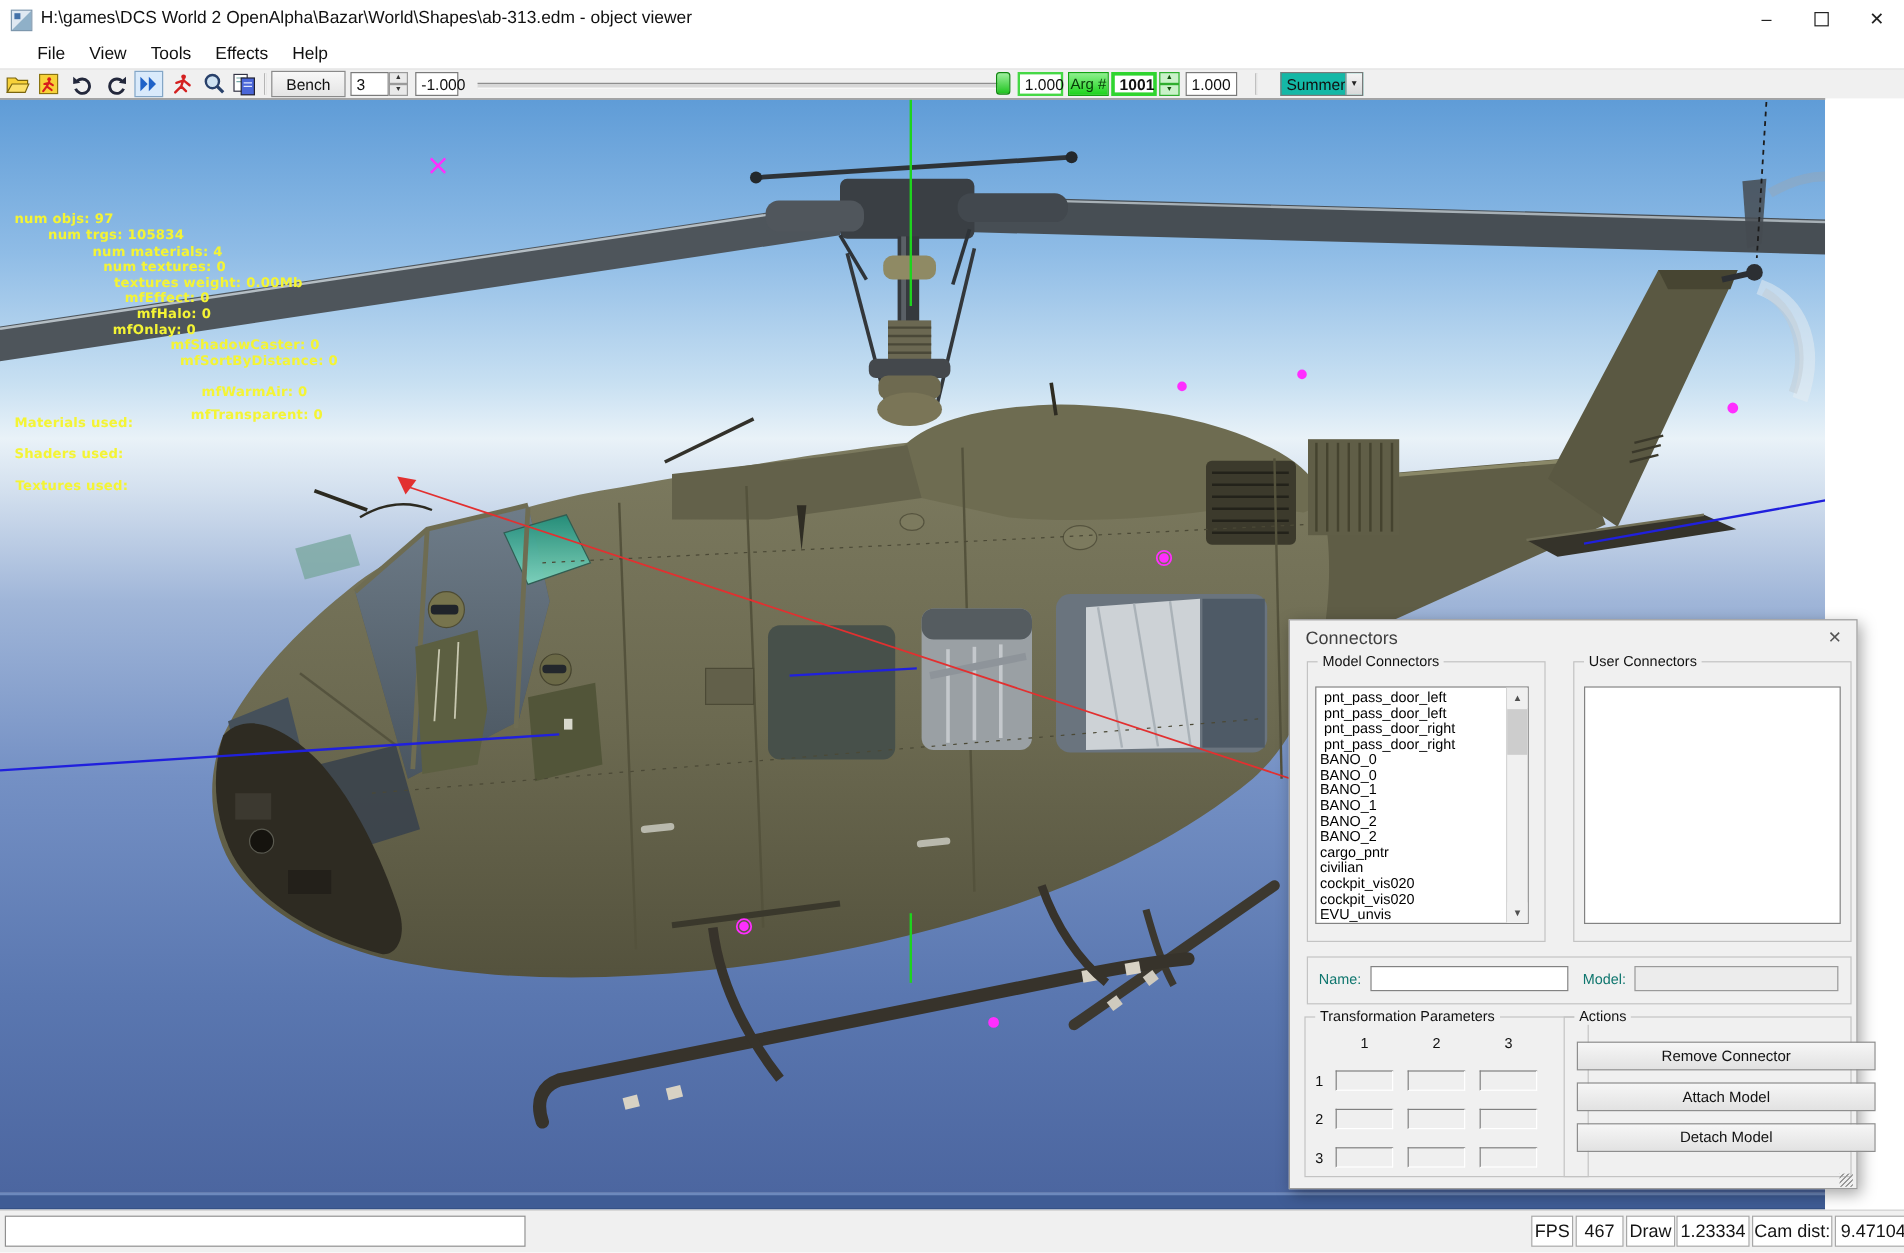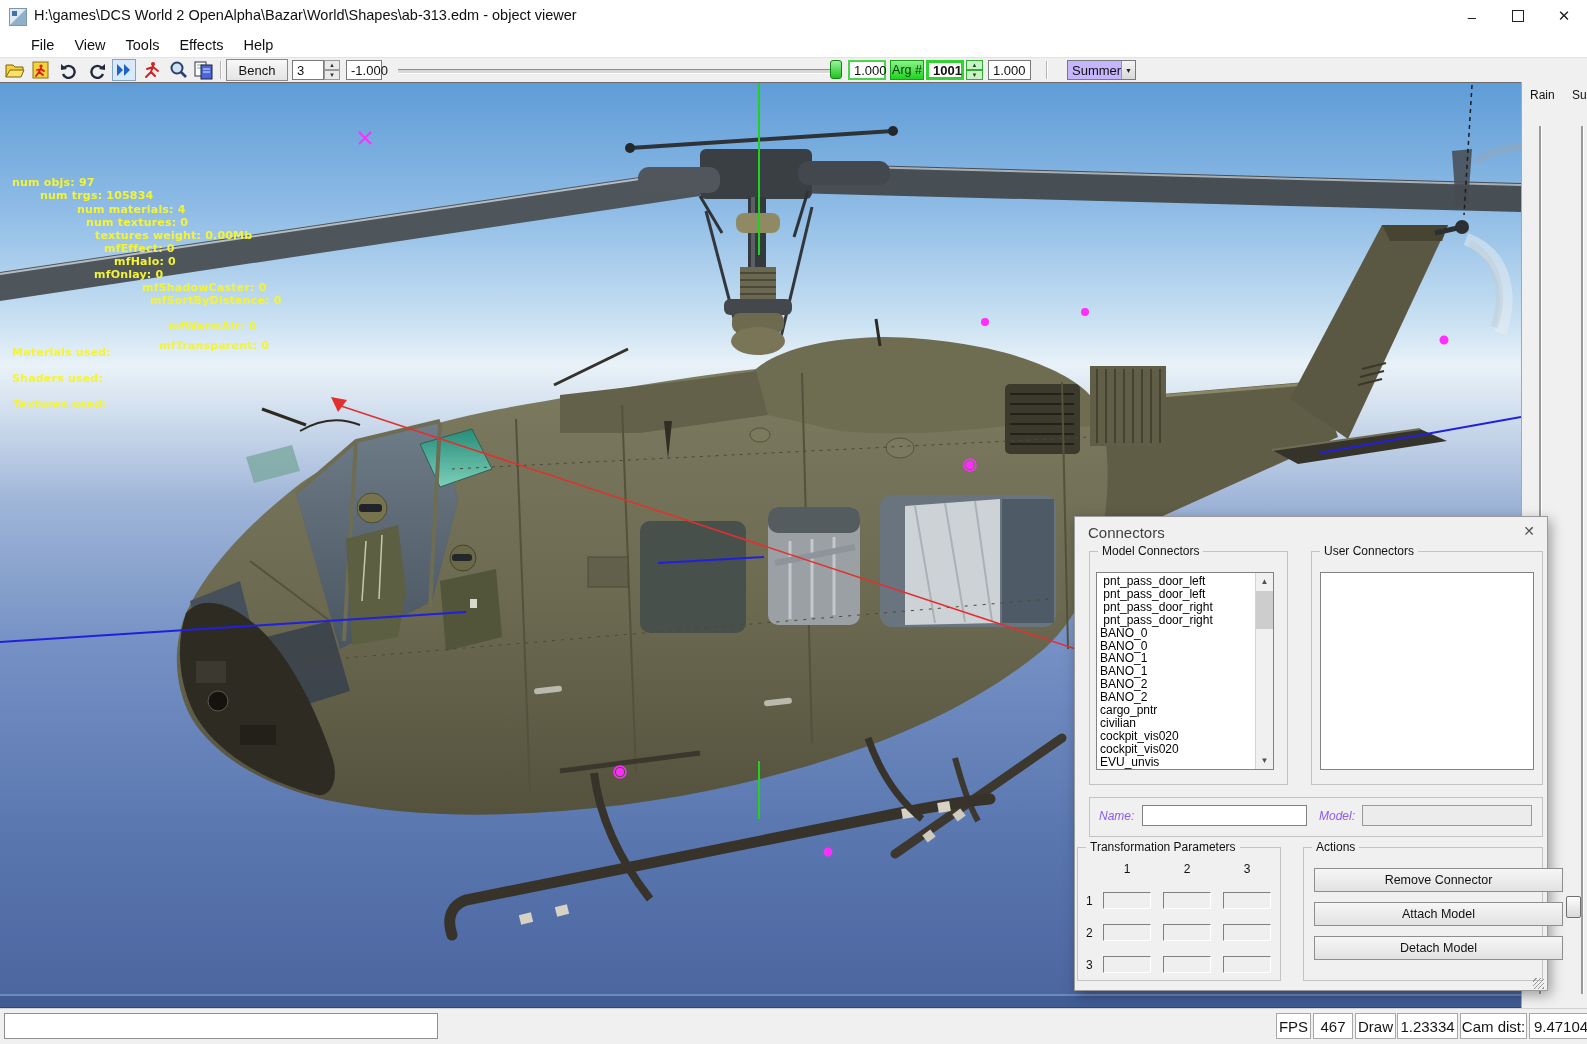--- a/index.html
+++ b/index.html
@@ -38,21 +38,21 @@
   #slider-thumb{left:830px;top:2px;width:12px;height:19px;border-radius:3px;
                 background:linear-gradient(#9df09d,#1fc41f);border:1px solid #0d860d;box-sizing:border-box;}
   #edit-val1{left:848px;width:38px;border:2px solid #46d846;}
   #arg-label{left:890px;top:2px;width:34px;height:20px;background:linear-gradient(#8df08d,#1cd41c);
              border:1px solid #12a412;display:flex;align-items:center;justify-content:center;font-size:12.5px;color:#063;
              color:#073b07;box-sizing:border-box;}
   #edit-arg{left:926px;width:38px;border:3px solid #2fd42f;font-weight:bold;}
   .gspin{top:2px;left:966px;width:17px;height:20px;display:flex;flex-direction:column;}
   .gspin div{flex:1;background:#c9f2c9;border:1px solid #2fae2f;font-size:6px;line-height:8px;text-align:center;color:#14500f;box-sizing:border-box;}
   #edit-val2{left:988px;width:43px;}
-  #combo{left:1067px;top:2px;width:69px;height:20px;background:#c4b5fd;border:1px solid #7a7a7a;box-sizing:border-box;display:flex;}
+  #combo{left:1067px;top:2px;width:69px;height:20px;background:#14b8a6;border:1px solid #7a7a7a;box-sizing:border-box;display:flex;}
   #combo .cval{flex:1;font-size:13px;color:#111;display:flex;align-items:center;padding-left:4px;}
   #combo .cbtn{width:17px;background:linear-gradient(#f4f4f4,#d9d9d9);border-left:1px solid #9a9a9a;
                display:flex;align-items:center;justify-content:center;font-size:7px;color:#222;}
 
   
   #viewport{left:0;top:82px;width:1521px;height:926px;overflow:hidden;border-top:1px solid #6a6a6a;box-sizing:border-box;}
   #scene{position:absolute;left:0;top:0;}
   #overlay{position:absolute;left:0;top:0;width:100%;height:100%;pointer-events:none;}
   #overlay span{position:absolute;font-family:"DejaVu Sans",sans-serif;font-size:11px;font-weight:bold;
                 color:#f4f434;white-space:nowrap;letter-spacing:0.2px;}
@@ -76,25 +76,25 @@
   .listbox{position:absolute;background:#fff;border:1px solid #828282;box-sizing:border-box;overflow:hidden;}
   #lb-model{left:6px;top:20px;width:178px;height:198px;padding:2px 0 0 3px;}
   #lb-user{left:8px;top:20px;width:214px;height:198px;}
   #lb-model .li{font-size:12px;line-height:12.9px;color:#000;white-space:pre;}
   #lb-scroll{position:absolute;right:0;top:0;width:17px;height:196px;background:#f0f0f0;border-left:1px solid #d5d5d5;}
   .sbtn{position:absolute;left:0;width:17px;height:17px;background:#f0f0f0;color:#505050;font-size:8px;
         display:flex;align-items:center;justify-content:center;}
   #sb-up{top:0;}#sb-down{bottom:0;}
   #sb-thumb{position:absolute;left:0;top:18px;width:17px;height:38px;background:#cdcdcd;}
   #panel-name{left:14px;top:280px;width:452px;height:38px;border:1px solid #c3c3c3;}
-  #panel-name .flabel{position:absolute;top:11px;font-size:12px;color:#8b5cf6;font-style:italic;}
+  #panel-name .flabel{position:absolute;top:11px;font-size:12px;color:#0f766e;}
   #name-label{left:9px;}#model-label{left:229px;}
   #name-input{position:absolute;left:52px;top:7px;width:165px;height:21px;background:#fff;border:1px solid #828282;box-sizing:border-box;}
   #model-input{position:absolute;left:272px;top:7px;width:170px;height:21px;background:#ececec;border:1px solid #9a9a9a;box-sizing:border-box;}
-  #grp-transform{left:2px;top:330px;width:202px;height:132px;}
+  #grp-transform{left:12px;top:330px;width:202px;height:132px;padding-left:33px;}
   .mx-colhead{position:absolute;top:14px;width:48px;text-align:center;font-size:12px;color:#111;}
   .mx-rowhead{position:absolute;left:8px;width:12px;font-size:12px;color:#111;}
   .mx-cell{position:absolute;width:48px;height:17px;background:#efefef;border:1px solid #808080;
            border-bottom-color:#fff;border-right-color:#fff;box-sizing:border-box;}
   #grp-actions{left:228px;top:330px;width:238px;height:132px;}
   .abtn{position:absolute;left:10px;width:249px;height:24px;background:linear-gradient(#f6f6f6,#e2e2e2);
         border:1px solid #8e8e8e;display:flex;align-items:center;justify-content:center;font-size:12.5px;color:#111;box-sizing:border-box;}
   #grip{left:458px;top:461px;width:11px;height:11px;
         background:repeating-linear-gradient(135deg,transparent 0 2px,#9a9a9a 2px 3px);}
 
@@ -453,27 +453,20 @@
         <span style="left: 142px; top: 198px;">mfShadowCaster: 0</span>
         <span style="left: 150px; top: 211px;">mfSortByDistance: 0</span>
         <span style="left: 159px; top: 224px; margin-top: 32px;">mfTransparent: 0</span>
         <span style="left: 168px; top: 237px;">mfWarmAir: 0</span>
         <span style="left: 12px; top: 263px;">Materials used:</span>
         <span style="left: 12px; top: 289px;">Shaders used:</span>
         <span style="left: 13px; top: 315px;">Textures used:</span>
       </div>
   </div>
 
-  <div id="right-panel" class="abs">
-    <span class="plabel" style="left:8px">Rain</span>
-    <span class="plabel" style="left:50px">Su</span>
-    <div class="vtrack" style="left:17px"></div>
-    <div class="vtrack" style="left:59px"></div>
-    <div id="vthumb"></div>
-  </div>
 
   <div id="dialog" class="abs">
     <div id="dlg-title" class="abs">Connectors</div>
     <div id="dlg-close" class="abs"><span>✕</span></div>
 
     <div id="grp-model" class="abs group">
       <span class="group-label">Model Connectors</span>
       <div id="lb-model" class="listbox">
         <div>
             <div class="li"> pnt_pass_door_left</div>

